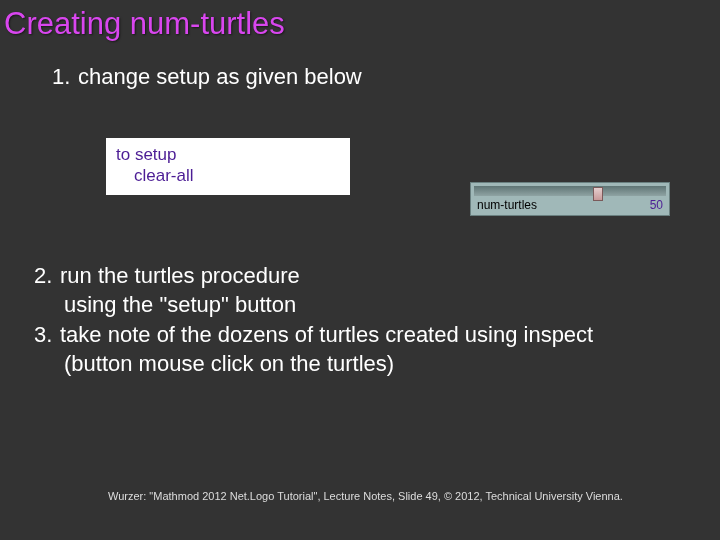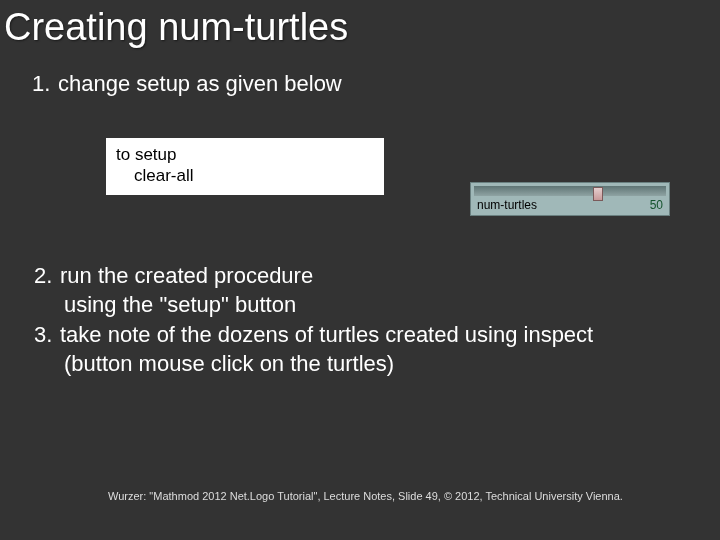--- a/index.html
+++ b/index.html
@@ -6,49 +6,49 @@
   body {
     width: 720px;
     height: 540px;
     background: #333333;
     font-family: Arial, Helvetica, sans-serif;
     color: #fff;
     overflow: hidden;
     position: relative;
   }
   .title {
-    font-size: 38px;
-    color: #ffffff;
+    font-size: 31px;
+    color: #d946ef;
     padding: 6px 0 0 4px;
     text-shadow: 1px 1px 2px rgba(0,0,0,0.5);
     font-weight: normal;
   }
   .list {
     list-style: none;
-    padding: 22px 0 0 32px;
+    padding: 22px 0 0 52px;
     font-size: 22px;
     color: #fff;
   }
   .list > li {
     margin-bottom: 4px;
   }
   .list .num {
     display: inline-block;
     width: 26px;
   }
   .list .li-text {
     display: inline;
   }
   .code-box {
     position: absolute;
     left: 106px;
     top: 138px;
-    width: 278px;
+    width: 244px;
     background: #fff;
-    color: #000000;
+    color: #4c1d95;
     font-family: Arial, Helvetica, sans-serif;
     font-size: 17px;
     padding: 6px 10px 8px 10px;
     line-height: 1.25;
   }
   .code-line-indent { padding-left: 18px; }
   .hl {
     border: 3px solid #f5e733;
     display: inline-block;
     padding: 0 1px;
@@ -84,21 +84,21 @@
     left: 6px;
     bottom: 3px;
     font-size: 12px;
     color: #000;
   }
   .slider-value {
     position: absolute;
     right: 6px;
     bottom: 3px;
     font-size: 12px;
-    color: #14532d;
+    color: #4c1d95;
   }
   .steps-23 {
     position: absolute;
     left: 34px;
     top: 262px;
     font-size: 22px;
     color: #fff;
   }
   .steps-23 .row { margin-bottom: 2px; line-height: 1.3; }
   .steps-23 .num { display:inline-block; width:26px; }
@@ -130,21 +130,21 @@
 <div class="slider-widget">
   <div class="slider-track">
     <div class="slider-thumb"></div>
   </div>
   <div class="slider-label">num-turtles</div>
   <div class="slider-value">50</div>
 </div>
 
 <div class="steps-23">
   <div class="row">
-    <span class="num">2.</span><span>run the created procedure</span>
+    <span class="num">2.</span><span>run the turtles procedure</span>
     <span class="indent">using the "setup" button</span>
   </div>
   <div class="row">
     <span class="num">3.</span><span>take note of the dozens of turtles created using inspect</span>
     <span class="indent">(button mouse click on the turtles)</span>
   </div>
 </div>
 
 <div class="footer">Wurzer: "Mathmod 2012 Net.Logo Tutorial", Lecture Notes, Slide 49, © 2012, Technical University Vienna.</div>
 

